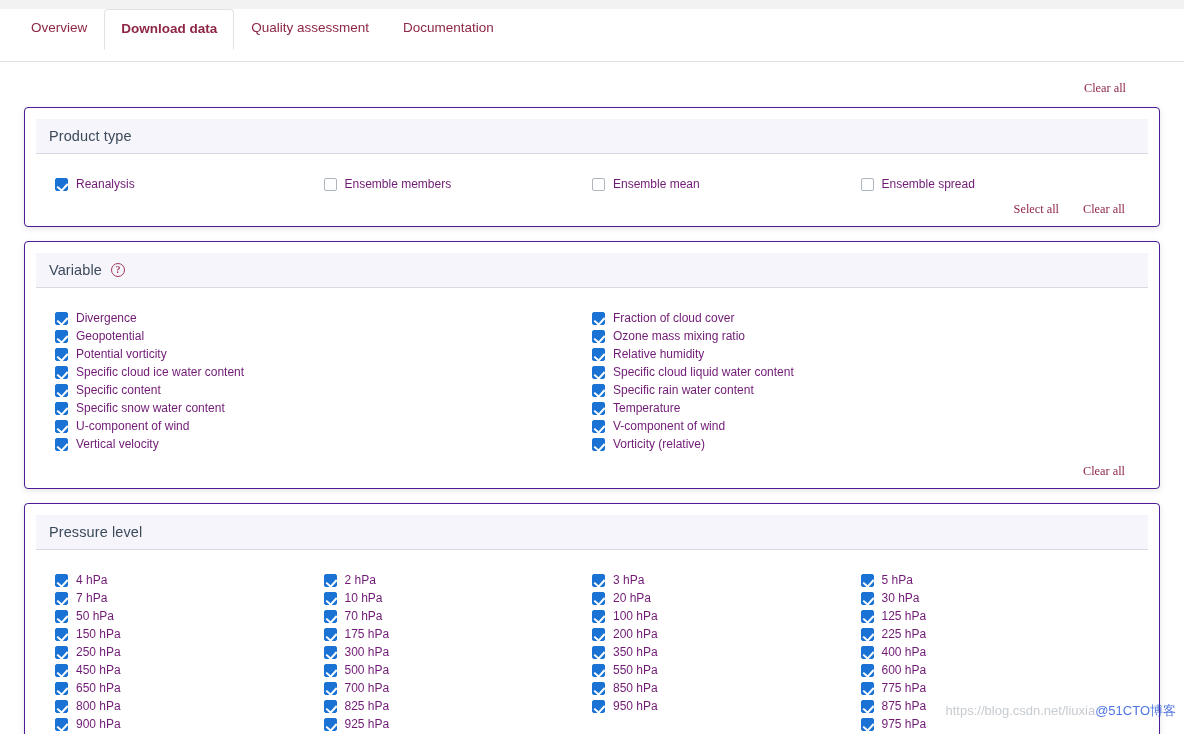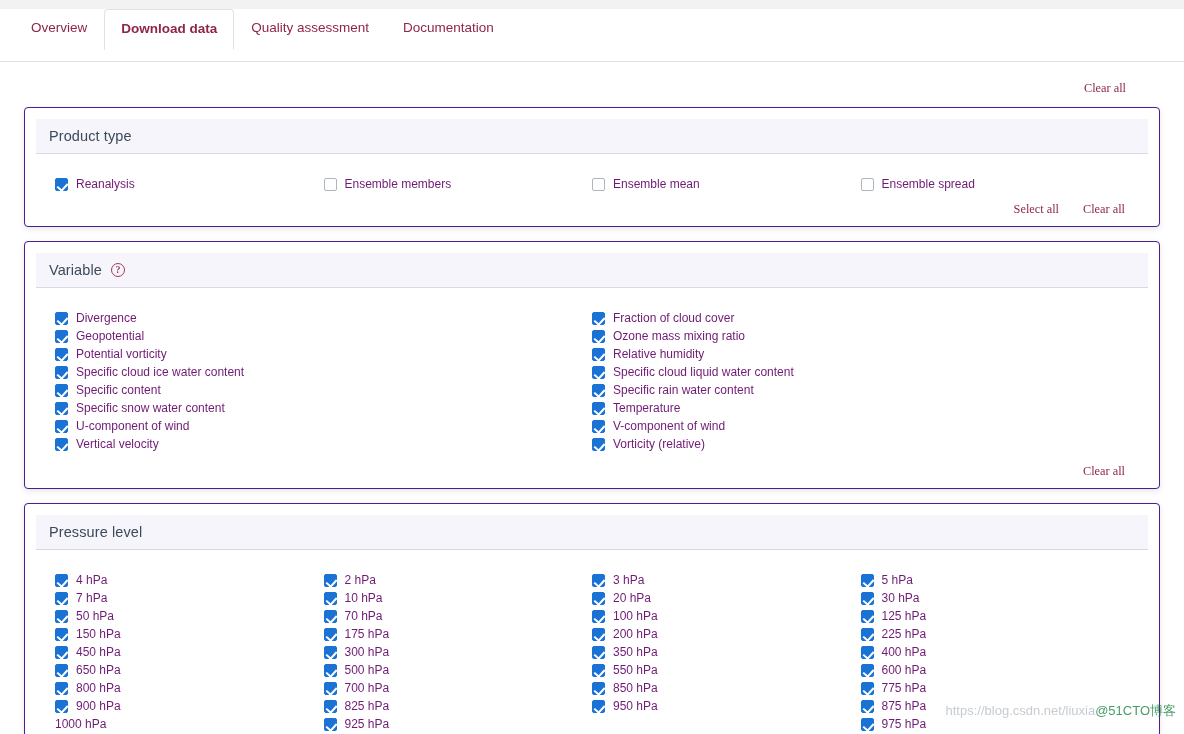--- a/index.html
+++ b/index.html
@@ -177,21 +177,21 @@
   .watermark {
     position: absolute;
     right: 8px;
     bottom: 14px;
     font-size: 13px;
     white-space: nowrap;
     pointer-events: none;
     z-index: 30;
   }
   .wm-url { color: #c7ccd1; }
-  .wm-tag { color: #15803d; opacity: .78; }
+  .wm-tag { color: #1d4ed8; opacity: .78; }
 </style>
 </head>
 <body>
 
 <div class="top-strip"></div>
 
 <div class="tabbar" id="tabbar">
     <div class="tab">Overview</div>
     <div class="tab active">Download data</div>
     <div class="tab">Quality assessment</div>
@@ -331,20 +331,24 @@
             <div class="cb">
               <span class="box on"></span>
               <span class="cb-label">50 hPa</span>
             </div>
             <div class="cb">
               <span class="box on"></span>
               <span class="cb-label">150 hPa</span>
             </div>
             <div class="cb">
               <span class="box on"></span>
+              <span class="cb-label">250 hPa</span>
+            </div>
+            <div class="cb">
+              <span class="box on"></span>
               <span class="cb-label">450 hPa</span>
             </div>
             <div class="cb">
               <span class="box on"></span>
               <span class="cb-label">650 hPa</span>
             </div>
             <div class="cb">
               <span class="box on"></span>
               <span class="cb-label">800 hPa</span>
             </div>

